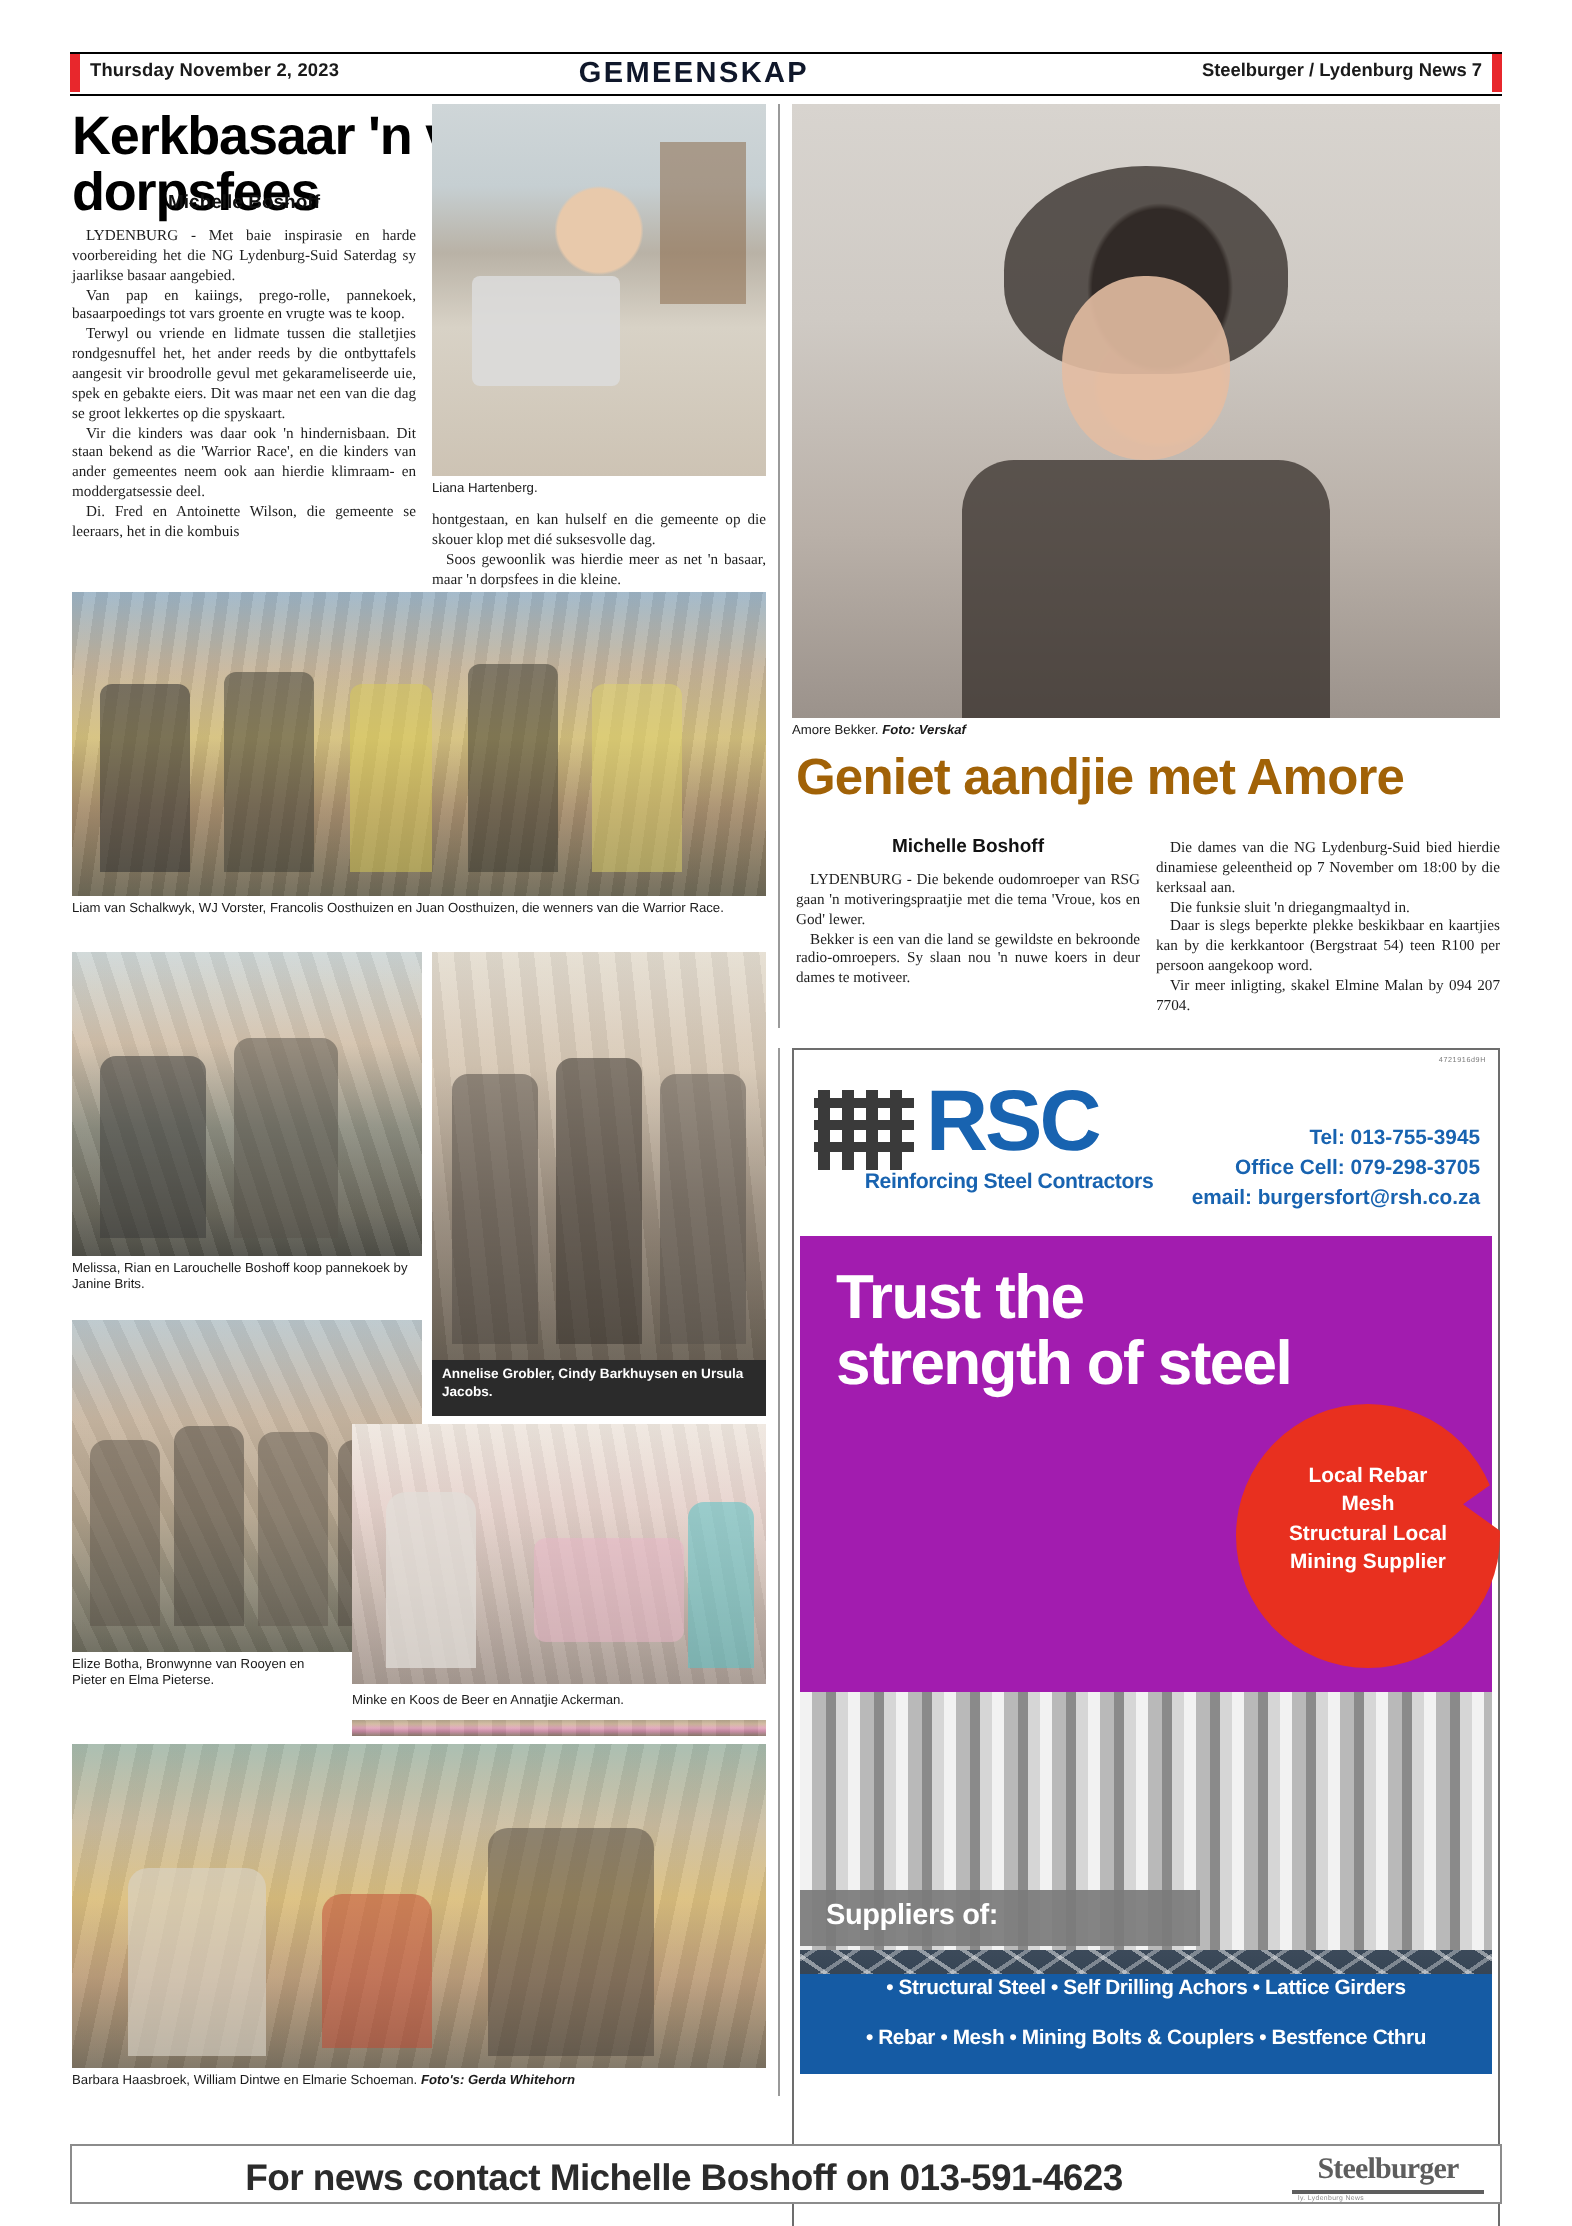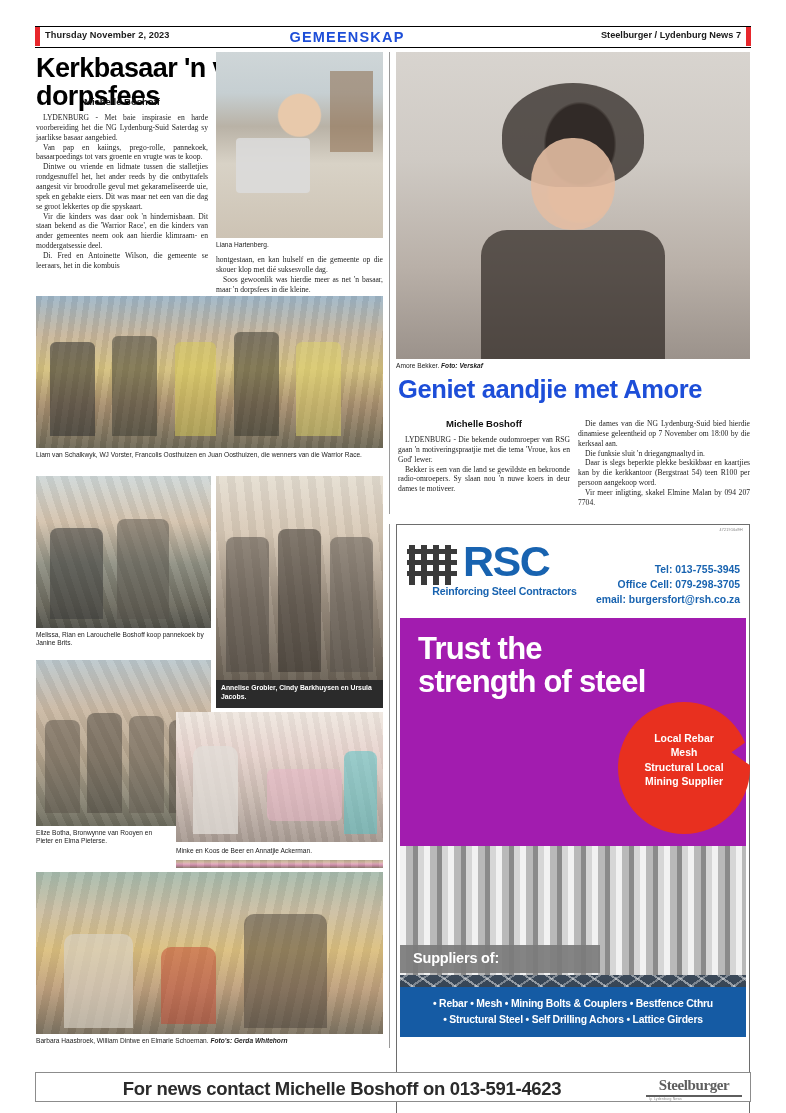--- a/index.html
+++ b/index.html
@@ -3,31 +3,31 @@
 <meta charset="utf-8">
 <style>
   html,body{margin:0;padding:0;background:#ffffff;}
   body{width:786px;height:1113px;overflow:hidden;font-family:"Liberation Sans",sans-serif;color:#111;}
   .page{position:relative;width:786px;height:1113px;background:#fff;}
   .mh-rule-top{position:absolute;left:35px;top:26px;width:716px;height:1px;background:#000;}
   .mh-rule-bot{position:absolute;left:35px;top:47px;width:716px;height:1px;background:#000;}
   .mh-tick-l{position:absolute;left:35px;top:27px;width:5px;height:19px;background:#e8272c;}
   .mh-tick-r{position:absolute;left:746px;top:27px;width:5px;height:19px;background:#e8272c;}
   .mh-date{position:absolute;left:45px;top:30px;font-size:9.2px;font-weight:700;letter-spacing:.1px;color:#1a1a1a;}
-  .mh-center{position:absolute;left:0;top:29px;width:694px;text-align:center;font-size:14.5px;font-weight:700;letter-spacing:1.2px;color:#1d4ed8;}
+  .mh-center{position:absolute;left:0;top:29px;width:694px;text-align:center;font-size:14.5px;font-weight:700;letter-spacing:1.2px;color:#0f172a;}
   .mh-right{position:absolute;right:45px;top:30px;font-size:9.2px;font-weight:700;color:#1a1a1a;}
 
   
   .vrule{position:absolute;background:#9a9a9a;width:1px;}
 
   
   .headline-main{position:absolute;left:36px;top:54px;width:345px;font-size:27px;font-weight:700;line-height:1.05;
       font-family:"Liberation Sans",sans-serif;letter-spacing:-.6px;color:#000;}
   .headline-amore{position:absolute;left:398px;top:375px;width:352px;font-size:25.5px;font-weight:700;
-      letter-spacing:-.4px;color:#1d4ed8;font-family:"Liberation Sans",sans-serif;}
+      letter-spacing:-.4px;color:#a16207;font-family:"Liberation Sans",sans-serif;}
 
   .byline{font-size:9.5px;font-weight:700;text-align:center;color:#111;}
 
   .bodytext{font-family:"Liberation Serif",serif;font-size:7.6px;line-height:1.30;color:#1d1d1d;text-align:justify;}
   .bodytext p{margin:0;text-indent:7px;}
   .bodytext p.noind{text-indent:0;}
 
   .caption{font-size:6.6px;line-height:1.26;color:#1a1a1a;font-family:"Liberation Sans",sans-serif;}
   .caption i{font-style:italic;font-weight:700;}
 
@@ -122,21 +122,21 @@
   <div class="vrule" style="left:389px;top:52px;height:462px;"></div>
   <div class="vrule" style="left:389px;top:524px;height:524px;"></div>
 
   <div class="headline-main">Kerkbasaar 'n vrolike dorpsfees</div>
 
   <div style="position:absolute;left:36px;top:96px;width:172px;">
     <div class="byline">Michelle Boshoff</div>
     <div class="bodytext" style="margin-top:6px;">
       <p>LYDENBURG - Met baie inspirasie en harde voorbereiding het die NG Lydenburg-Suid Saterdag sy jaarlikse basaar aangebied.</p>
       <p>Van pap en kaiings, prego-rolle, pannekoek, basaarpoedings tot vars groente en vrugte was te koop.</p>
-      <p>Dintwe ou vriende en lidmate tussen die stalletjies rondgesnuffel het, het ander reeds by die ontbyttafels aangesit vir broodrolle gevul met gekarameliseerde uie, spek en gebakte eiers. Dit was maar net een van die dag se groot lekkertes op die spyskaart.</p>
+      <p>Terwyl ou vriende en lidmate tussen die stalletjies rondgesnuffel het, het ander reeds by die ontbyttafels aangesit vir broodrolle gevul met gekarameliseerde uie, spek en gebakte eiers. Dit was maar net een van die dag se groot lekkertes op die spyskaart.</p>
       <p>Vir die kinders was daar ook 'n hindernisbaan. Dit staan bekend as die 'Warrior Race', en die kinders van ander gemeentes neem ook aan hierdie klimraam- en moddergatsessie deel.</p>
       <p>Di. Fred en Antoinette Wilson, die gemeente se leeraars, het in die kombuis</p>
     </div>
   </div>
 
   <div class="photo ph-girl" style="left:216px;top:52px;width:167px;height:186px;">
     <div style="position:absolute;left:12%;top:46%;width:44%;height:30%;background:#dcdcdc;border-radius:4px;opacity:.85;"></div>
     <div style="position:absolute;right:6%;top:10%;width:26%;height:44%;background:#8d6b4c;opacity:.55;"></div>
   </div>
   <div class="caption" style="position:absolute;left:216px;top:241px;width:167px;">Liana Hartenberg.</div>
@@ -266,22 +266,22 @@
         </div>
       </div>
     </div>
 
     <div class="ad-photo"></div>
     <div class="ad-photo2"></div>
     <div class="sup-band"></div>
     <div class="sup-txt">Suppliers of:</div>
 
     <div class="ad-bluefoot">
+      <div>• Structural Steel • Self Drilling Achors • Lattice Girders</div>
       <div style="padding-top:9px;">• Rebar • Mesh • Mining Bolts &amp; Couplers • Bestfence Cthru</div>
-      <div>• Structural Steel • Self Drilling Achors • Lattice Girders</div>
     </div>
   </div>
 
   <div class="footer">
     <div class="footer-txt">For news contact Michelle Boshoff on 013-591-4623</div>
     <div class="steel-logo">
       <div class="sl-name">Steelburger</div>
       <div class="sl-rule"></div>
       <div class="sl-tag">ly. Lydenburg  News</div>
     </div>

